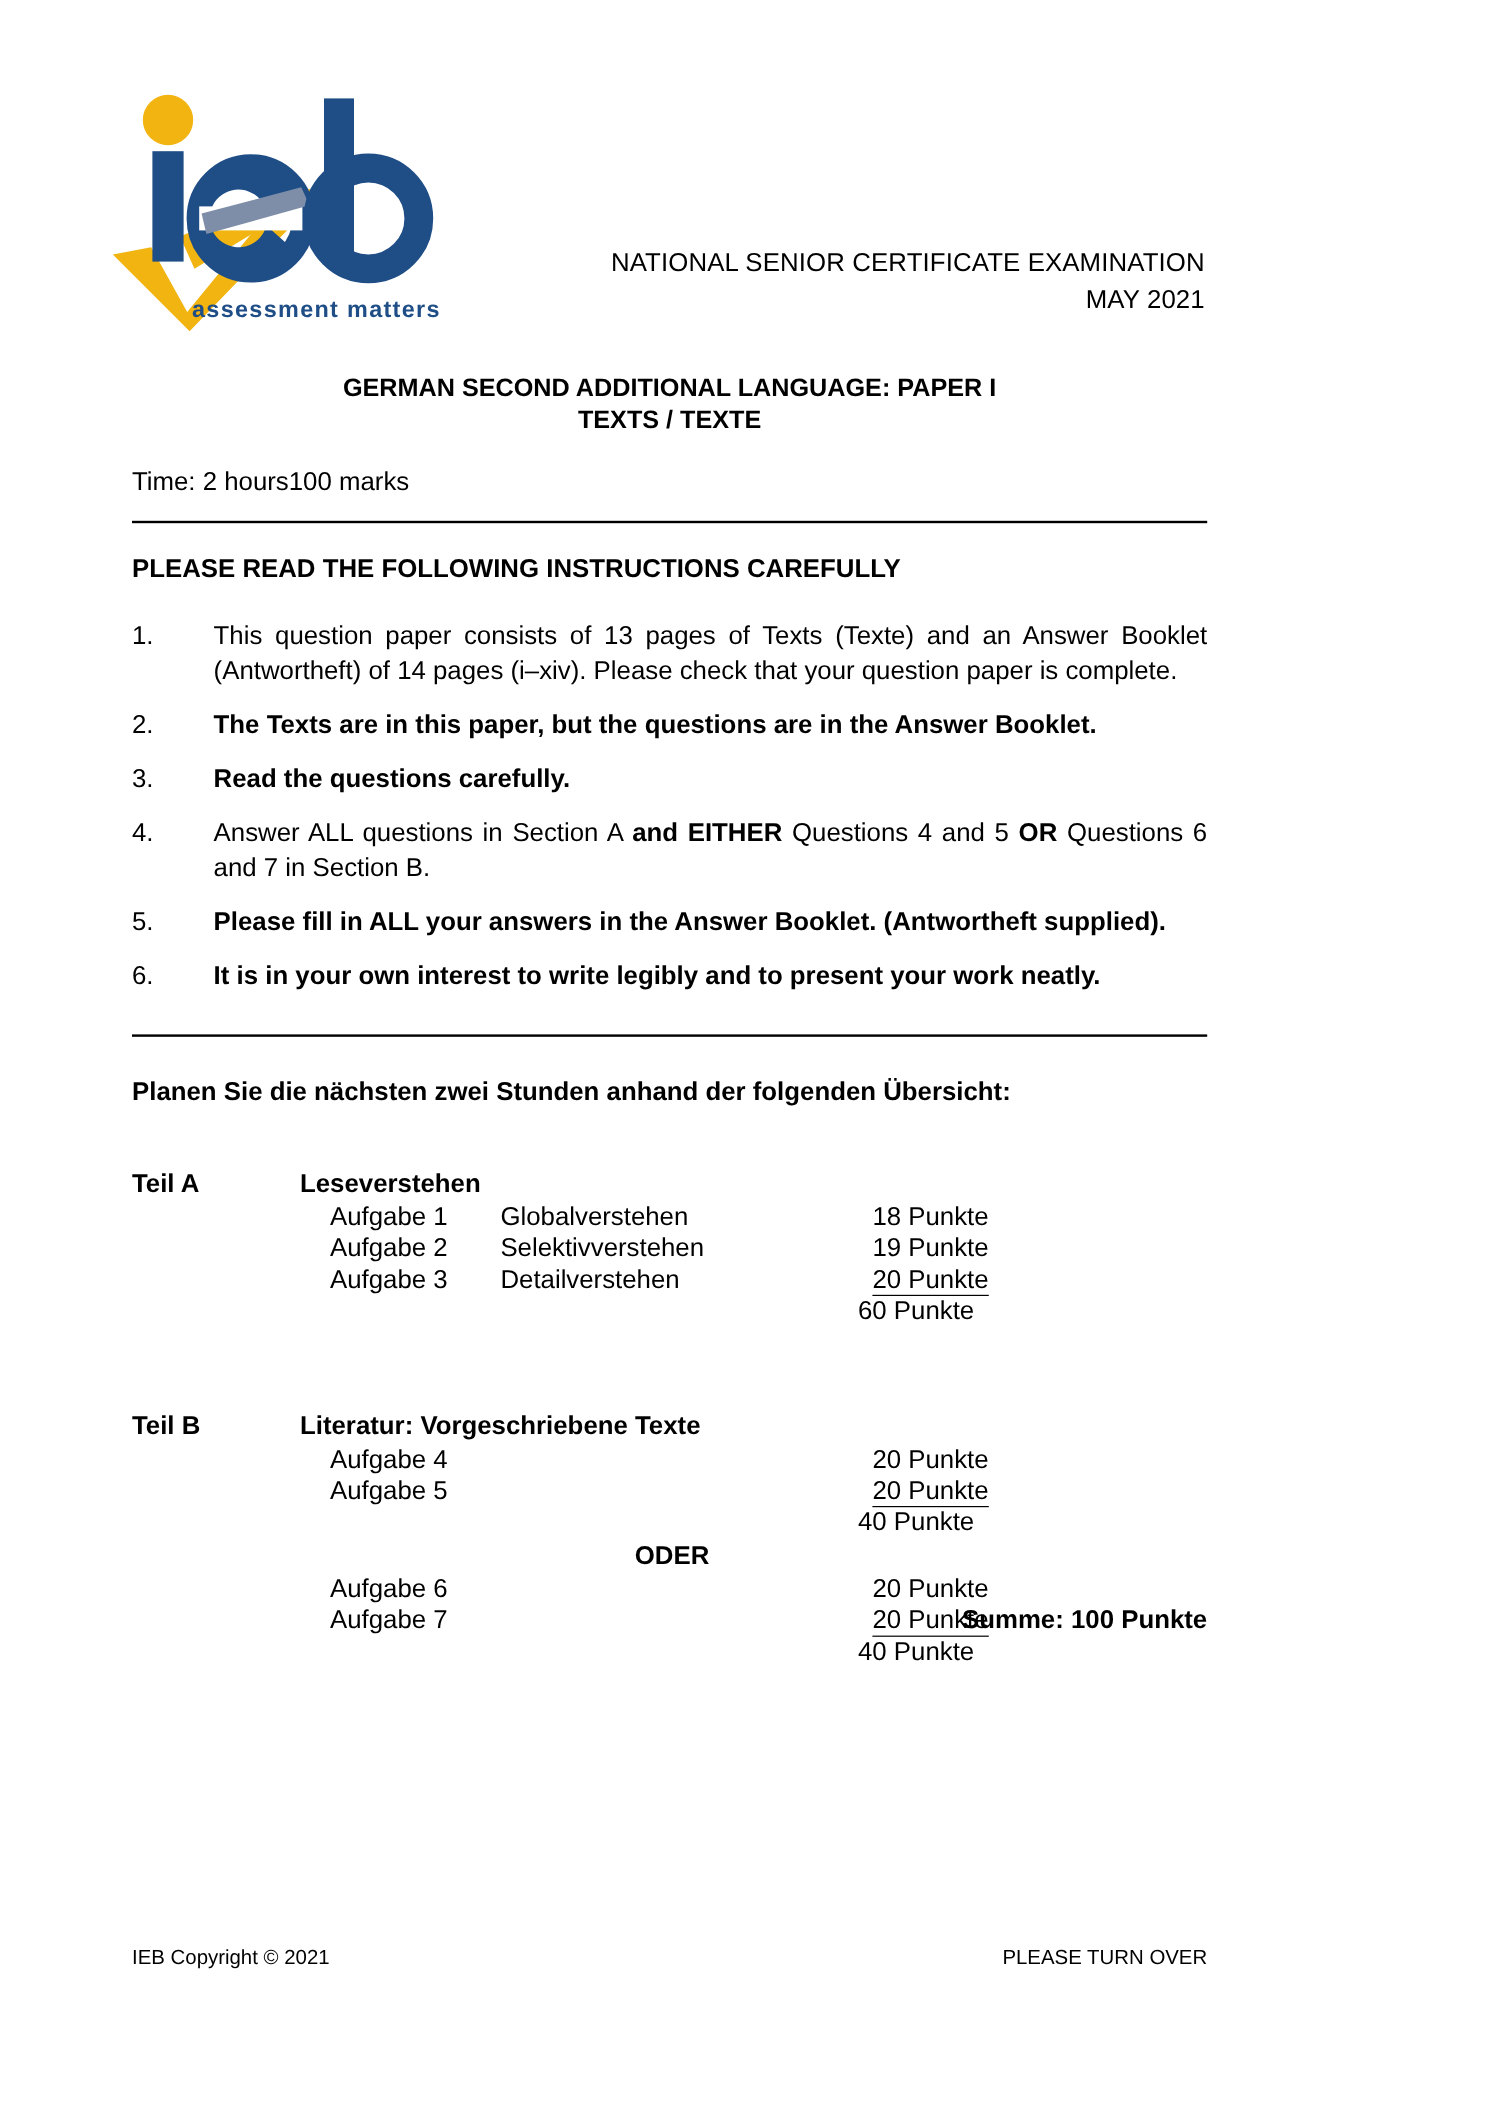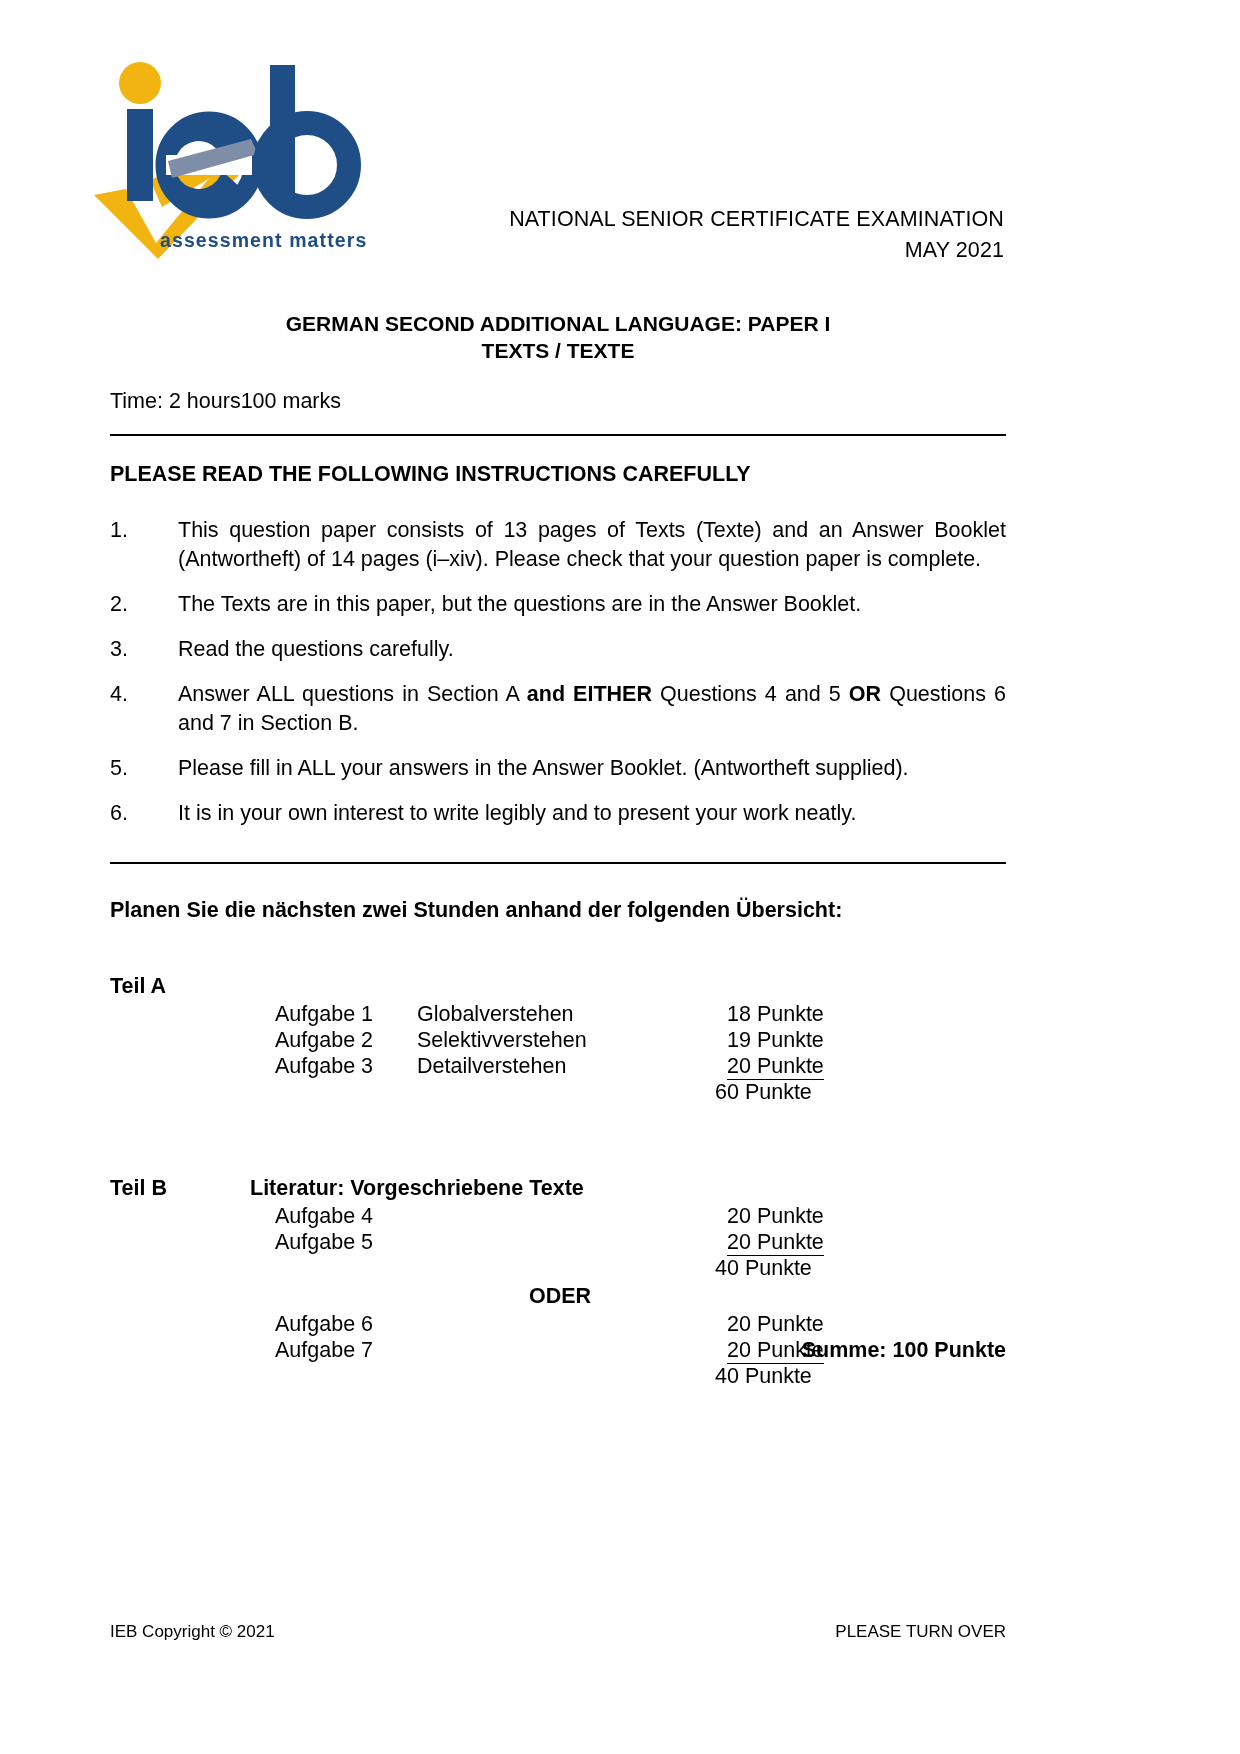--- a/index.html
+++ b/index.html
@@ -24,21 +24,21 @@
   .header-block {
     position: absolute;
     left: 0;
     top: 0;
     width: 1240px;
     height: 290px;
   }
   .logo-wrap {
     position: absolute;
     left: 88px;
-    top: 47px;
+    top: 64px;
     width: 290px;
     height: 215px;
   }
   .logo-svg { display: block; }
 
   .exam-lines {
     position: absolute;
     left: 420px;
     top: 204px;
     width: 584px;
@@ -105,21 +105,21 @@
   }
   .instr-num {
     width: 68px;
     flex: 0 0 68px;
   }
   .instr-text {
     flex: 1 1 auto;
     text-align: justify;
     text-justify: inter-word;
   }
-  .instr-text.nojustify { text-align: left; }
+  .instr-text.nojustify { text-align: left; font-weight: bold; }
   .instr-text b { font-weight: bold; }
 
   
   .overview-heading {
     position: absolute;
     left: 110px;
     top: 898px;
     font-weight: bold;
     font-size: 21.5px;
   }
@@ -286,20 +286,21 @@
   </div>
 
   <div class="rule" id="rule-mid"></div>
 
   <div class="overview-heading">Planen Sie die nächsten zwei Stunden anhand der folgenden Übersicht:</div>
 
   <div class="overview">
 
     <div class="teil-head">
       <div class="teil-label">Teil A</div>
+      <div class="teil-title">Leseverstehen</div>
     </div>
 
     <div class="ov-row">
       <div class="ov-task">Aufgabe 1</div>
       <div class="ov-desc">Globalverstehen</div>
       <div class="ov-pts"><span>18 Punkte</span></div>
     </div>
     <div class="ov-row">
       <div class="ov-task">Aufgabe 2</div>
       <div class="ov-desc">Selektivverstehen</div>

